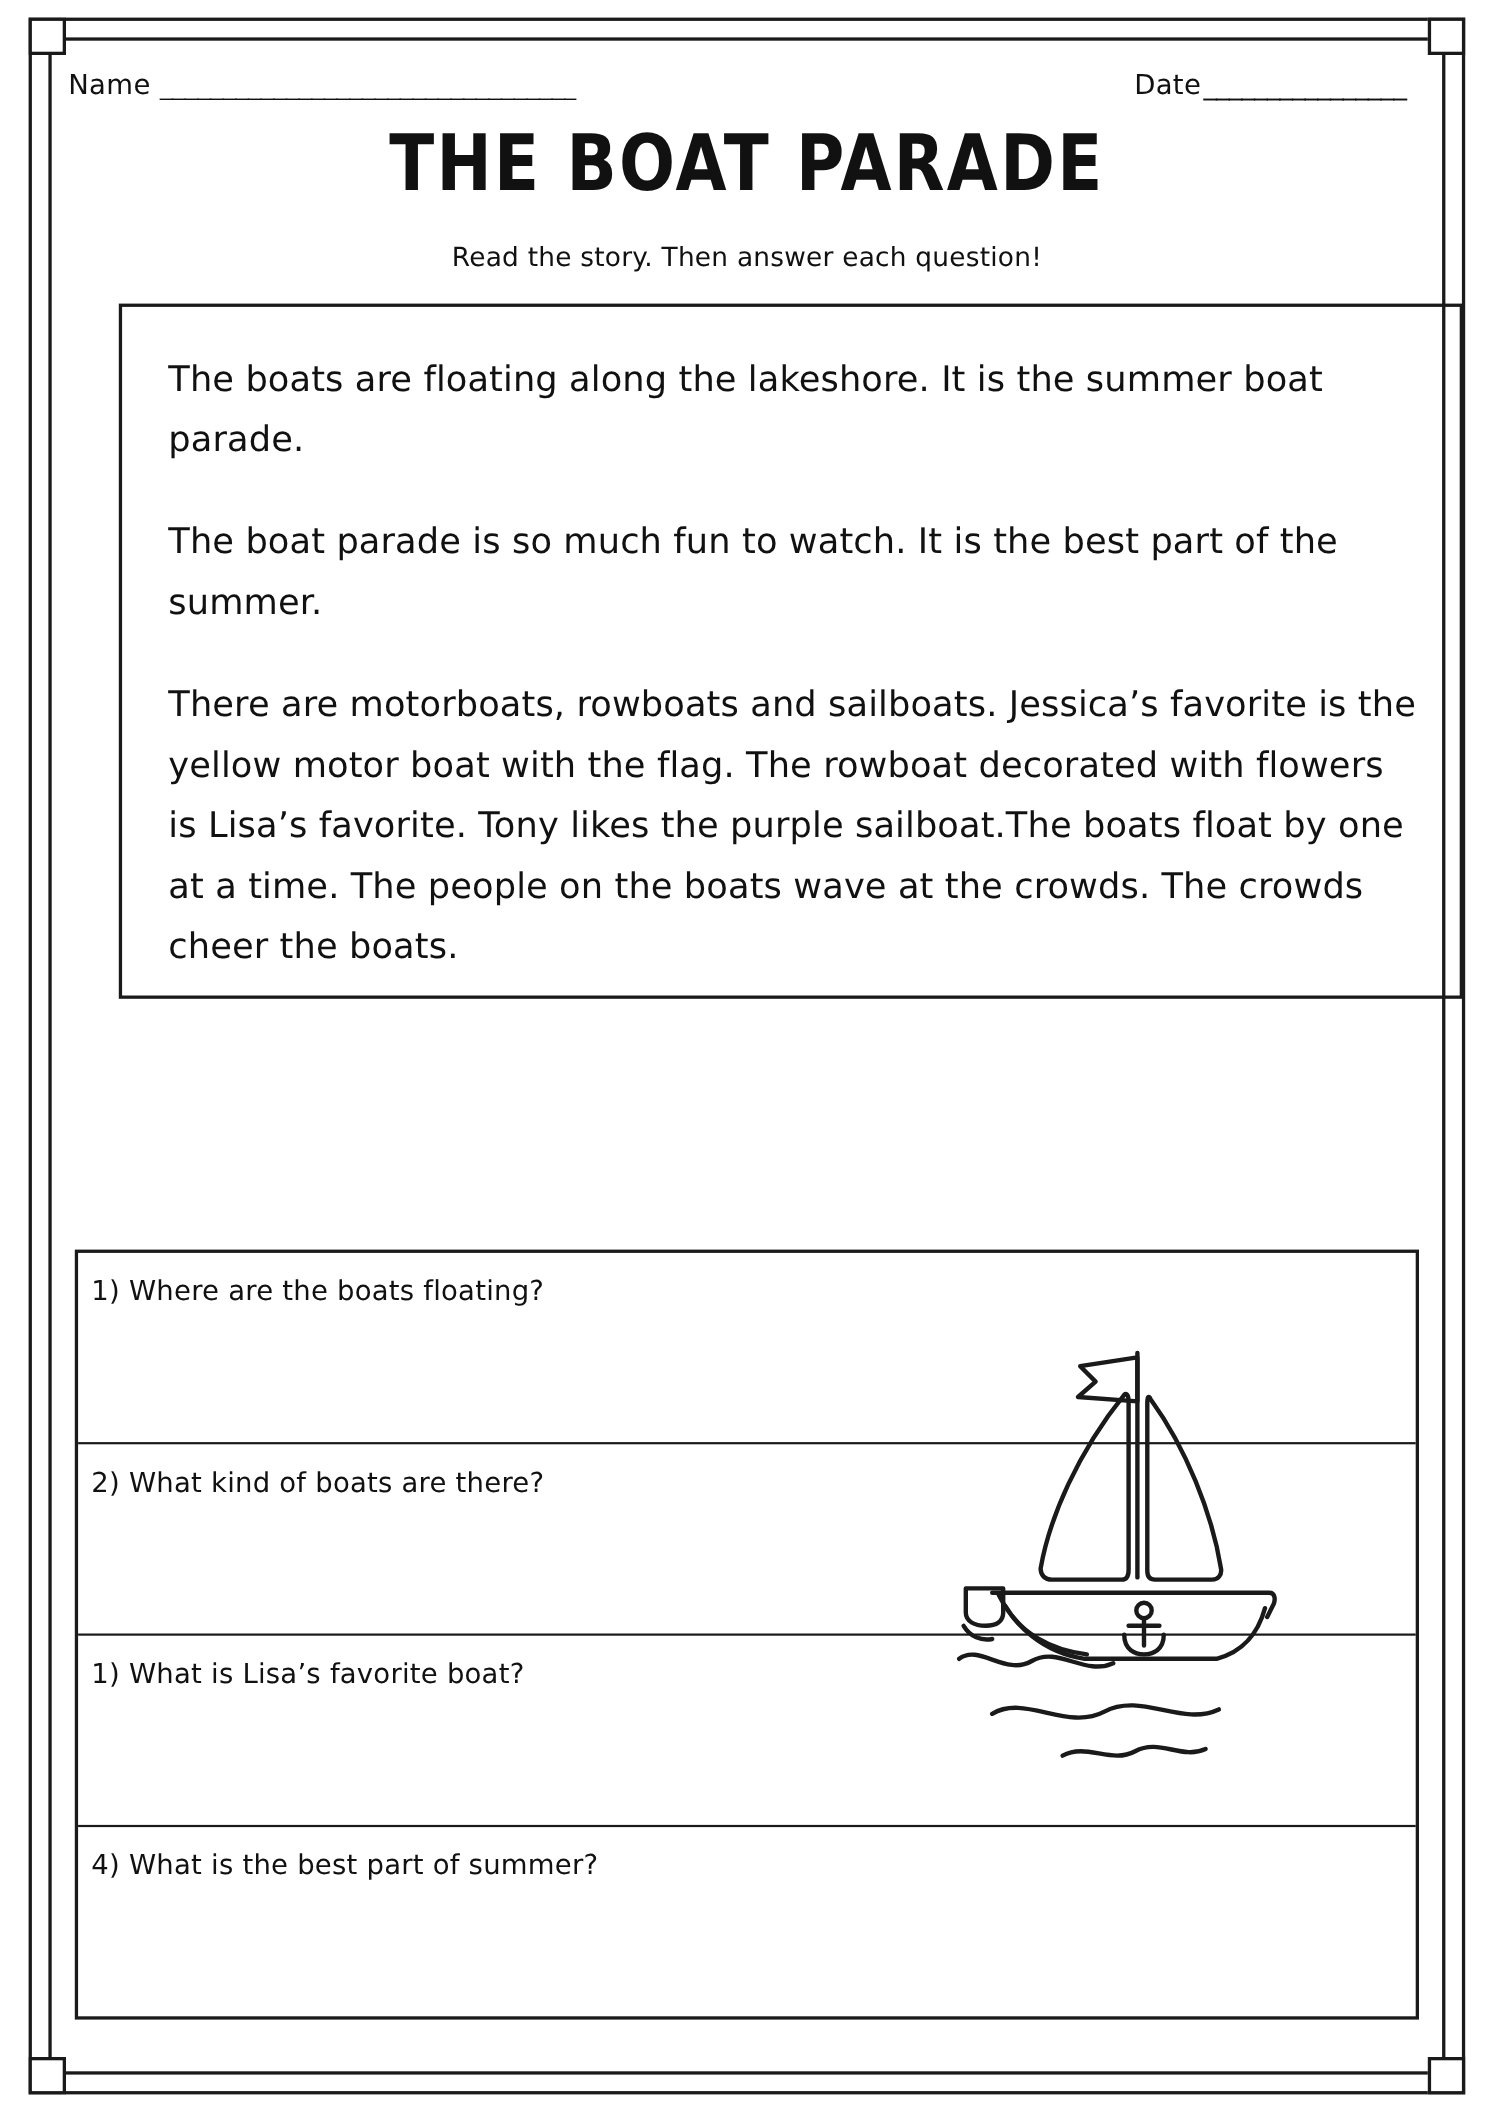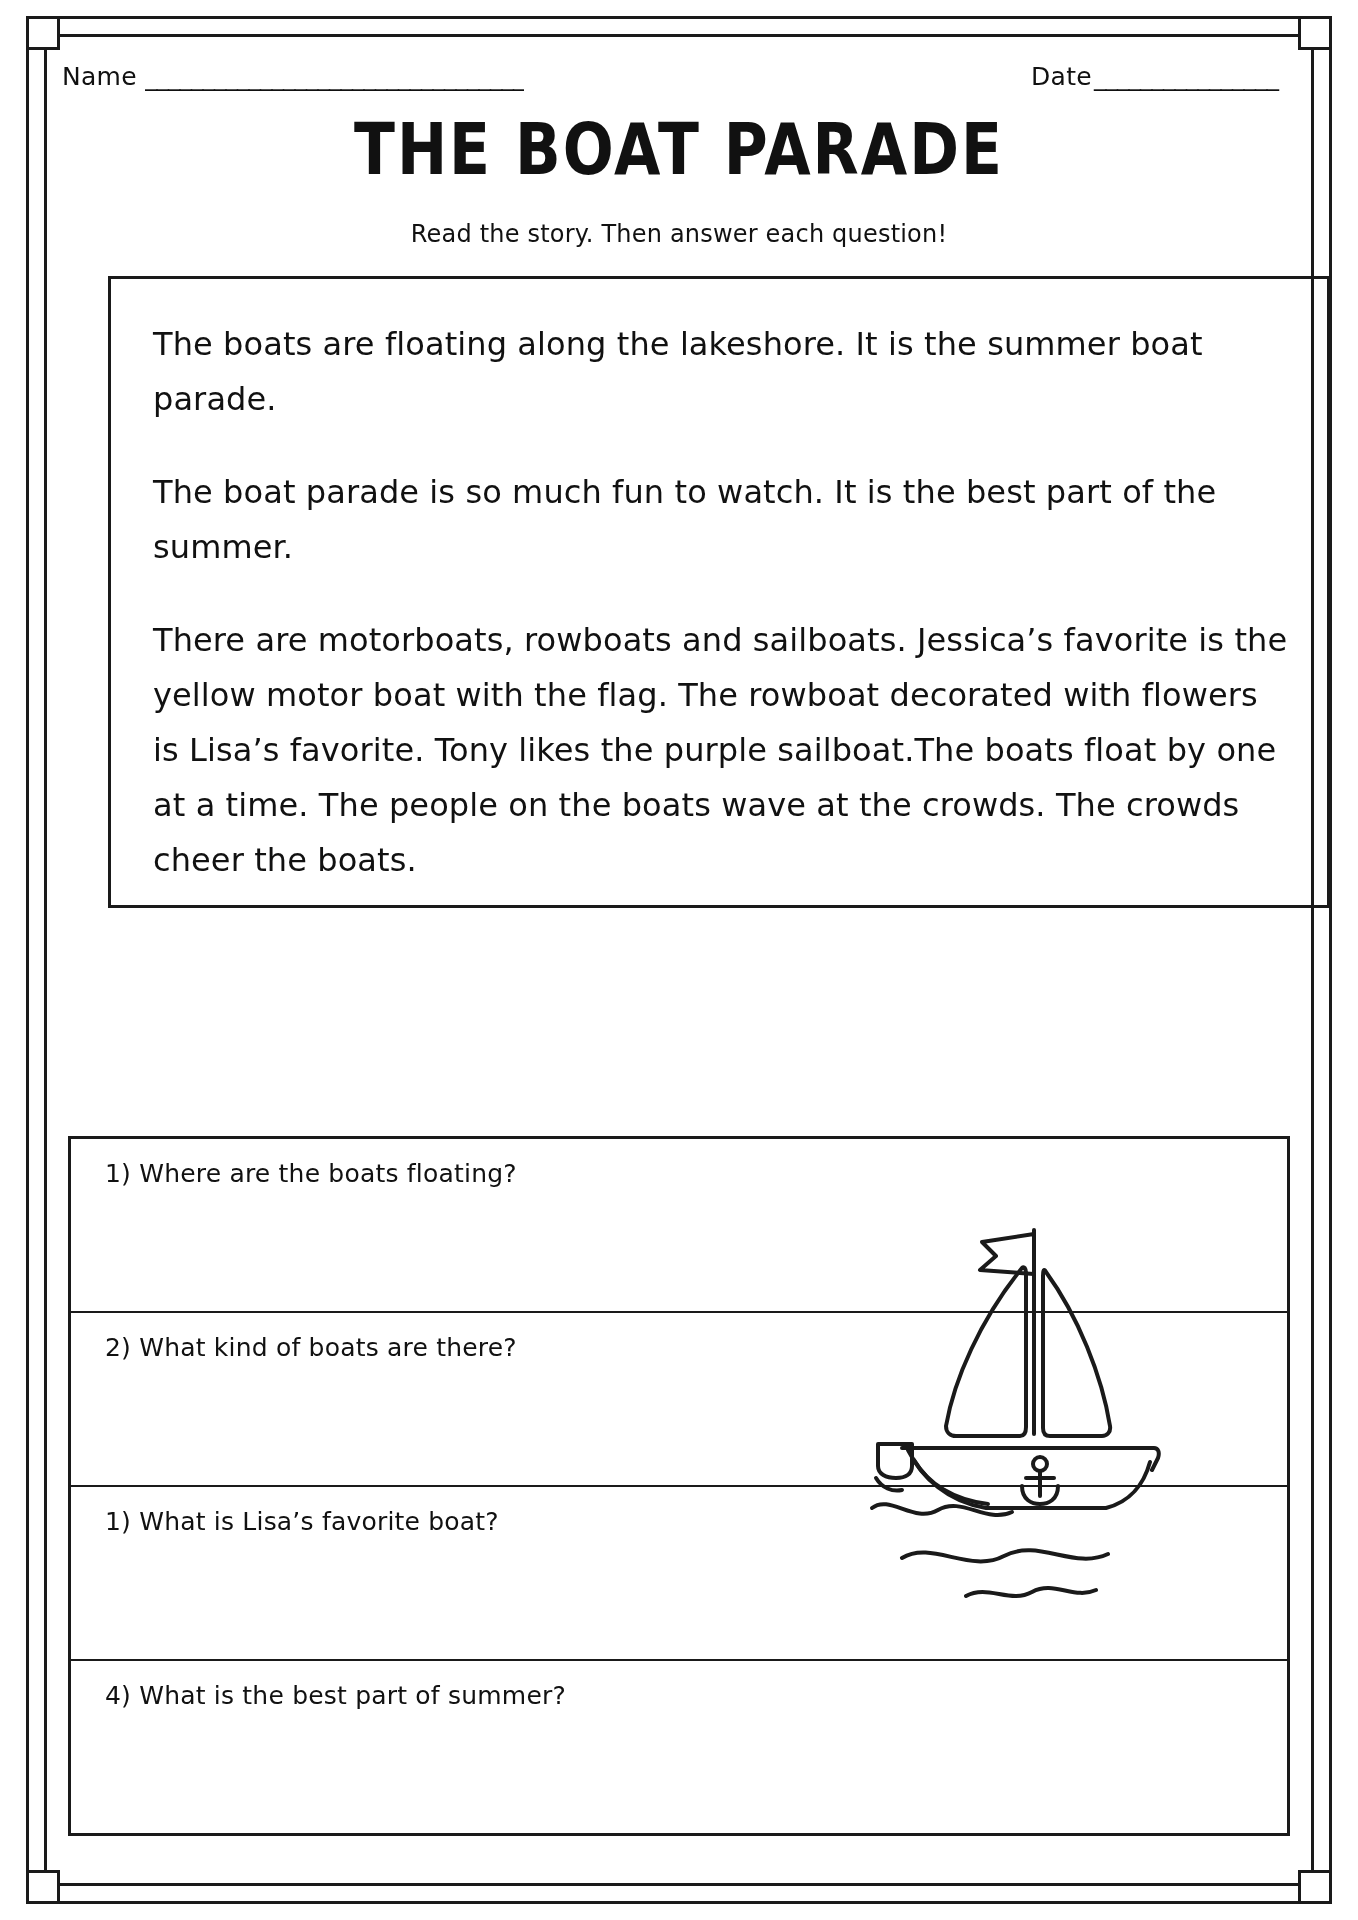--- a/index.html
+++ b/index.html
@@ -131,21 +131,21 @@
     width: 1222px;
     height: 700px;
     border: 3px solid #1a1a1a;
     box-sizing: border-box;
   }
   .q-row {
     position: relative;
     height: 174px;
     border-bottom: 2px solid #1a1a1a;
     box-sizing: border-box;
-    padding: 20px 0 0 34px;
+    padding: 20px 0 0 12px;
   }
   .q-row:last-child { border-bottom: none; height: 175px; }
   .q-text {
     font-size: 25px;
     letter-spacing: 0.2px;
   }
 
   
   .boat-art {
     position: absolute;

